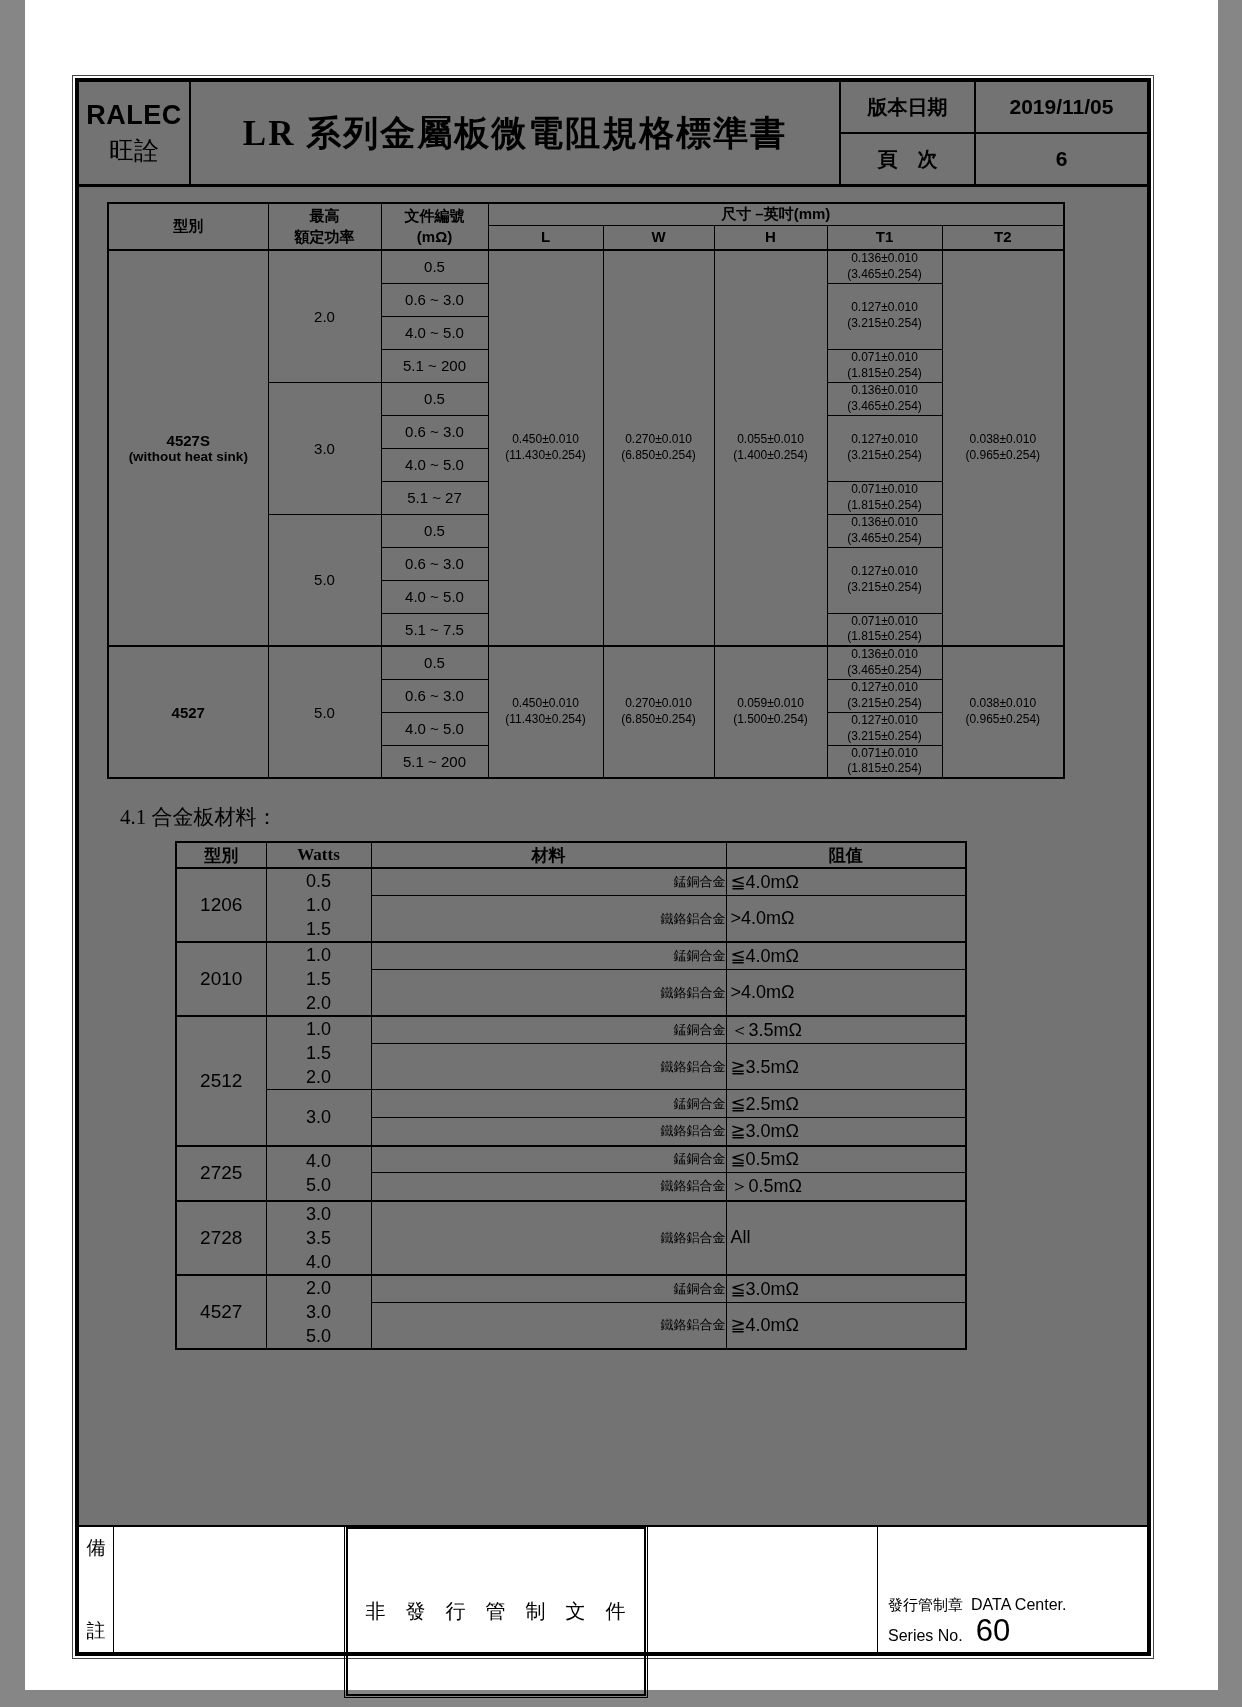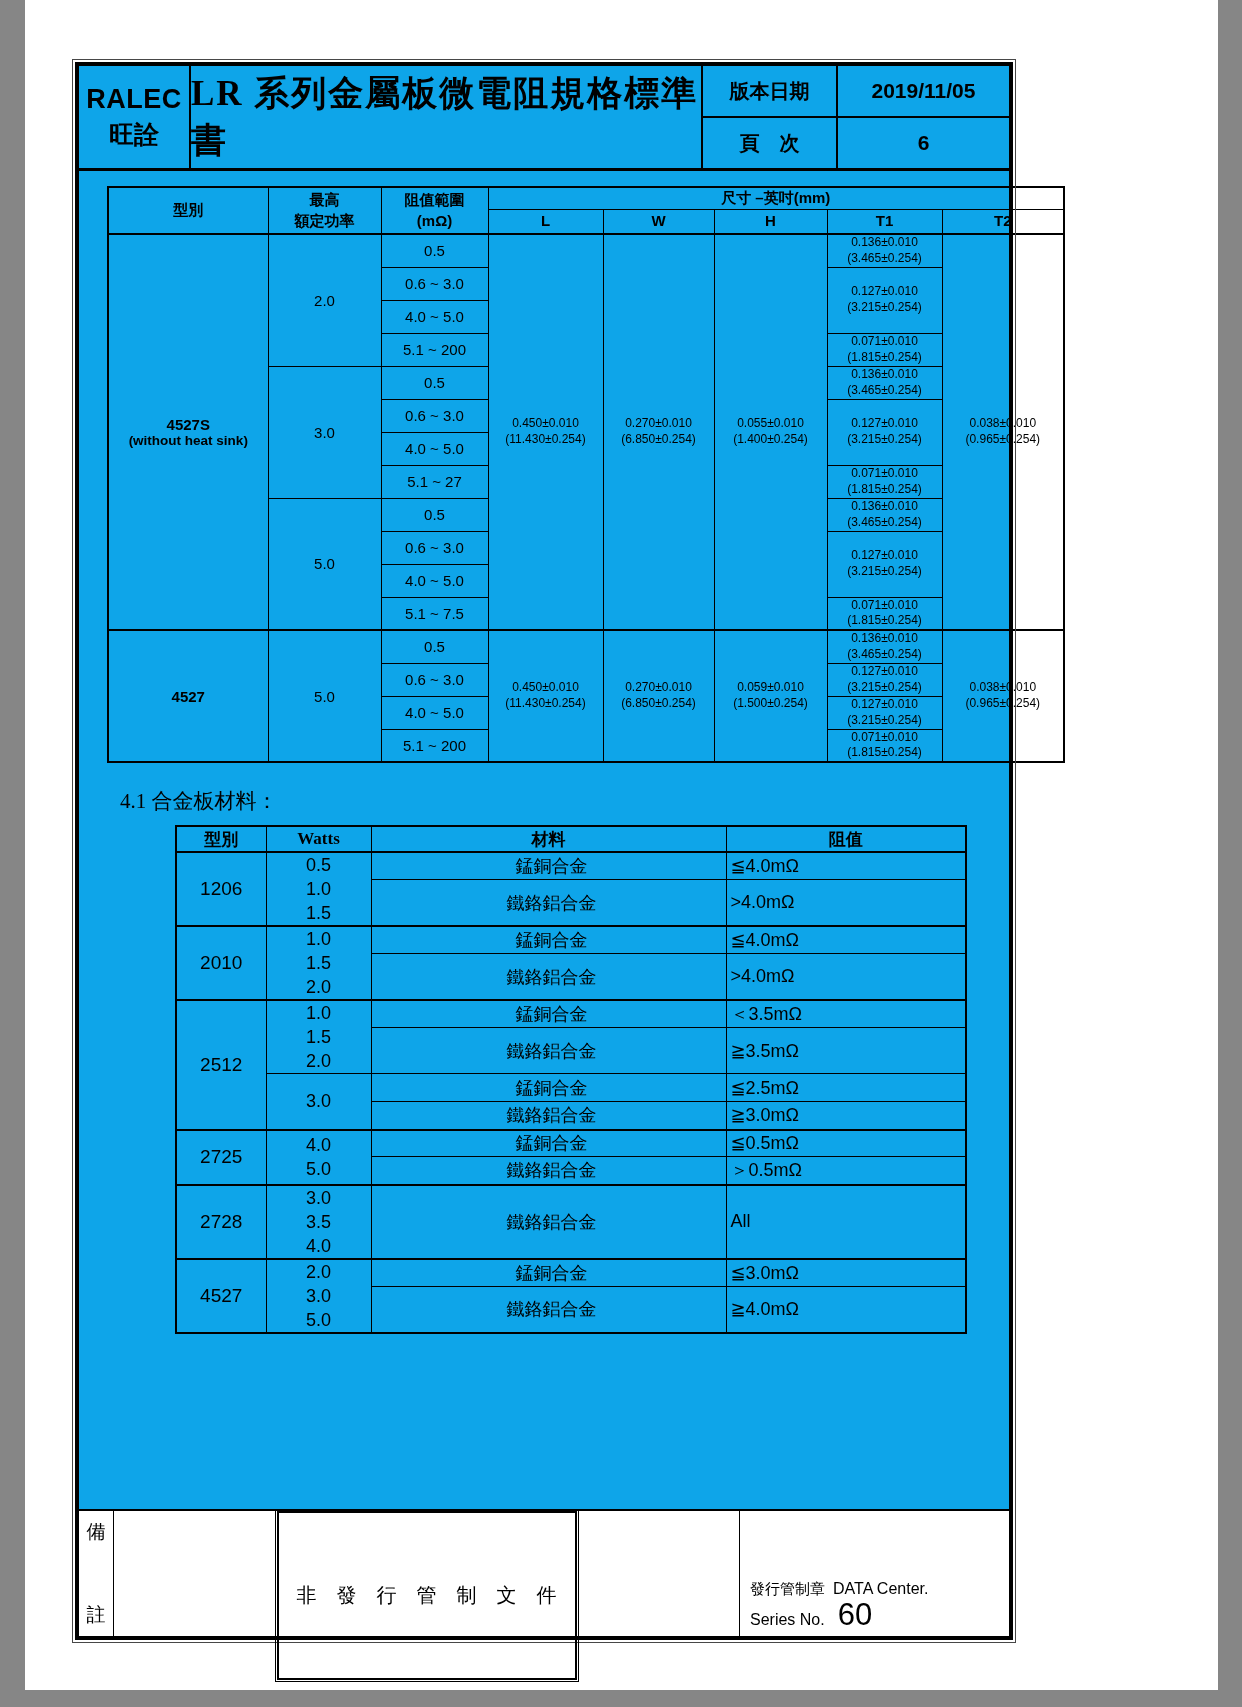--- a/index.html
+++ b/index.html
@@ -4,29 +4,29 @@
 <style>
   html,body{margin:0;padding:0}
   body{
     width:1242px;height:1707px;position:relative;
     background:#868686;color:#000;
     font-family:"Liberation Sans",sans-serif;
     -webkit-font-smoothing:antialiased;
   }
   .page{position:absolute;left:25px;top:0;width:1193px;height:1690px;background:#fff}
   .frame{
-    position:absolute;left:50px;top:62px;width:938px;height:1578px;
+    position:absolute;left:50px;top:78px;width:1076px;height:1578px;
     box-sizing:border-box;border:4px solid #000;
-    outline:1px solid #474747;outline-offset:2px;background:#0ea5e9;
+    outline:1px solid #474747;outline-offset:2px;background:#737373;
   }
   
   .dochead{display:flex;height:102px;border-bottom:3px solid #000}
   .brandcell{width:110px;border-right:2px solid #000;display:flex;flex-direction:column;justify-content:center;align-items:center;gap:3px}
   .brand{font-size:27px;font-weight:bold;letter-spacing:.5px}
-  .brandcjk{font-size:25px;font-weight:bold;font-family:"Liberation Serif",serif}
+  .brandcjk{font-size:25px;font-weight:normal;font-family:"Liberation Serif",serif}
   .titlecell{flex:1;display:flex;align-items:center;justify-content:center;border-right:2px solid #000;
     font-size:35px;font-weight:bold;font-family:"Liberation Serif",serif;letter-spacing:2px}
   .metacell{width:306px;display:flex;flex-direction:column}
   .metarow{flex:1;display:flex;border-bottom:2px solid #000}
   .metarow:last-child{border-bottom:none}
   .metalabel{width:133px;border-right:2px solid #000;display:flex;align-items:center;justify-content:center;
     font-size:20px;font-weight:bold;font-family:"Liberation Serif",serif}
   .metaval{flex:1;display:flex;align-items:center;justify-content:center;font-size:21px;font-weight:bold}
   
   .content{padding:15px 8px 0 28px}
@@ -45,21 +45,21 @@
   .t1 .dim div{font-size:12px;line-height:1.3}
   .t1 .mname{font-weight:bold;font-size:15px}
   .t1 .mnote{font-weight:bold;font-size:13.5px}
   
   .sec41{margin:24px 0 10px 13px;font-size:21px;font-family:"Liberation Serif",serif}
   .t2{width:790px;border:2px solid #000;margin-left:68px}
   .t2 td{border:1px solid #000;vertical-align:middle;padding:0;font-size:18px}
   .t2 tr.hd td{height:24px;text-align:center;font-weight:bold;font-size:17px;font-family:"Liberation Serif",serif}
   .t2 .mdl{text-align:center;font-size:19px}
   .t2 .wt{text-align:center;font-size:18px;line-height:24px}
-  .t2 .mat{text-align:center;padding-left:6px;font-size:18px;font-family:"Liberation Serif",serif}
+  .t2 .mat{text-align:right;padding-left:6px;font-size:13px;font-family:"Liberation Serif",serif}
   .t2 .res{text-align:left;padding-left:4px;font-size:18px}
   .t2 tr.g td{border-top:2px solid #000}
   .h27{height:27px}.h28{height:28px}.h45{height:45px}.h74{height:74px}
   
   .docfoot{position:absolute;left:0;right:0;bottom:0;height:125px;border-top:2px solid #000;display:flex;background:#fff}
   .fleft{width:34px;border-right:1px solid #000;display:flex;flex-direction:column;justify-content:space-between;align-items:center;
     padding:8px 0 8px;font-size:19px;font-family:"Liberation Serif",serif}
   .fcenter{flex:1;display:flex;flex-direction:column}
   .fctop{flex:1;display:flex;align-items:center;justify-content:center}
   .stampbox{border:2px solid #000;outline:1px solid #000;outline-offset:1px;padding:5px 18px;
@@ -106,21 +106,21 @@
             <col style="width:111px">
             <col style="width:113px">
           <col style="width:115px">
             <col style="width:122px">
         </colgroup>
         <tbody>
         <tr class="hd1">
           <td rowspan="2">型別</td>
           <td rowspan="2" class="preline">最高
 額定功率</td>
-          <td rowspan="2" class="preline">阻值範圍
+          <td rowspan="2" class="preline">文件編號
 (mΩ)</td>
           <td colspan="5">尺寸 –英吋(mm)</td>
         </tr>
         <tr class="hd2">
           <td>L</td>
           <td>W</td>
           <td>H</td>
           <td>T1</td>
           <td>T2</td>
         </tr>

